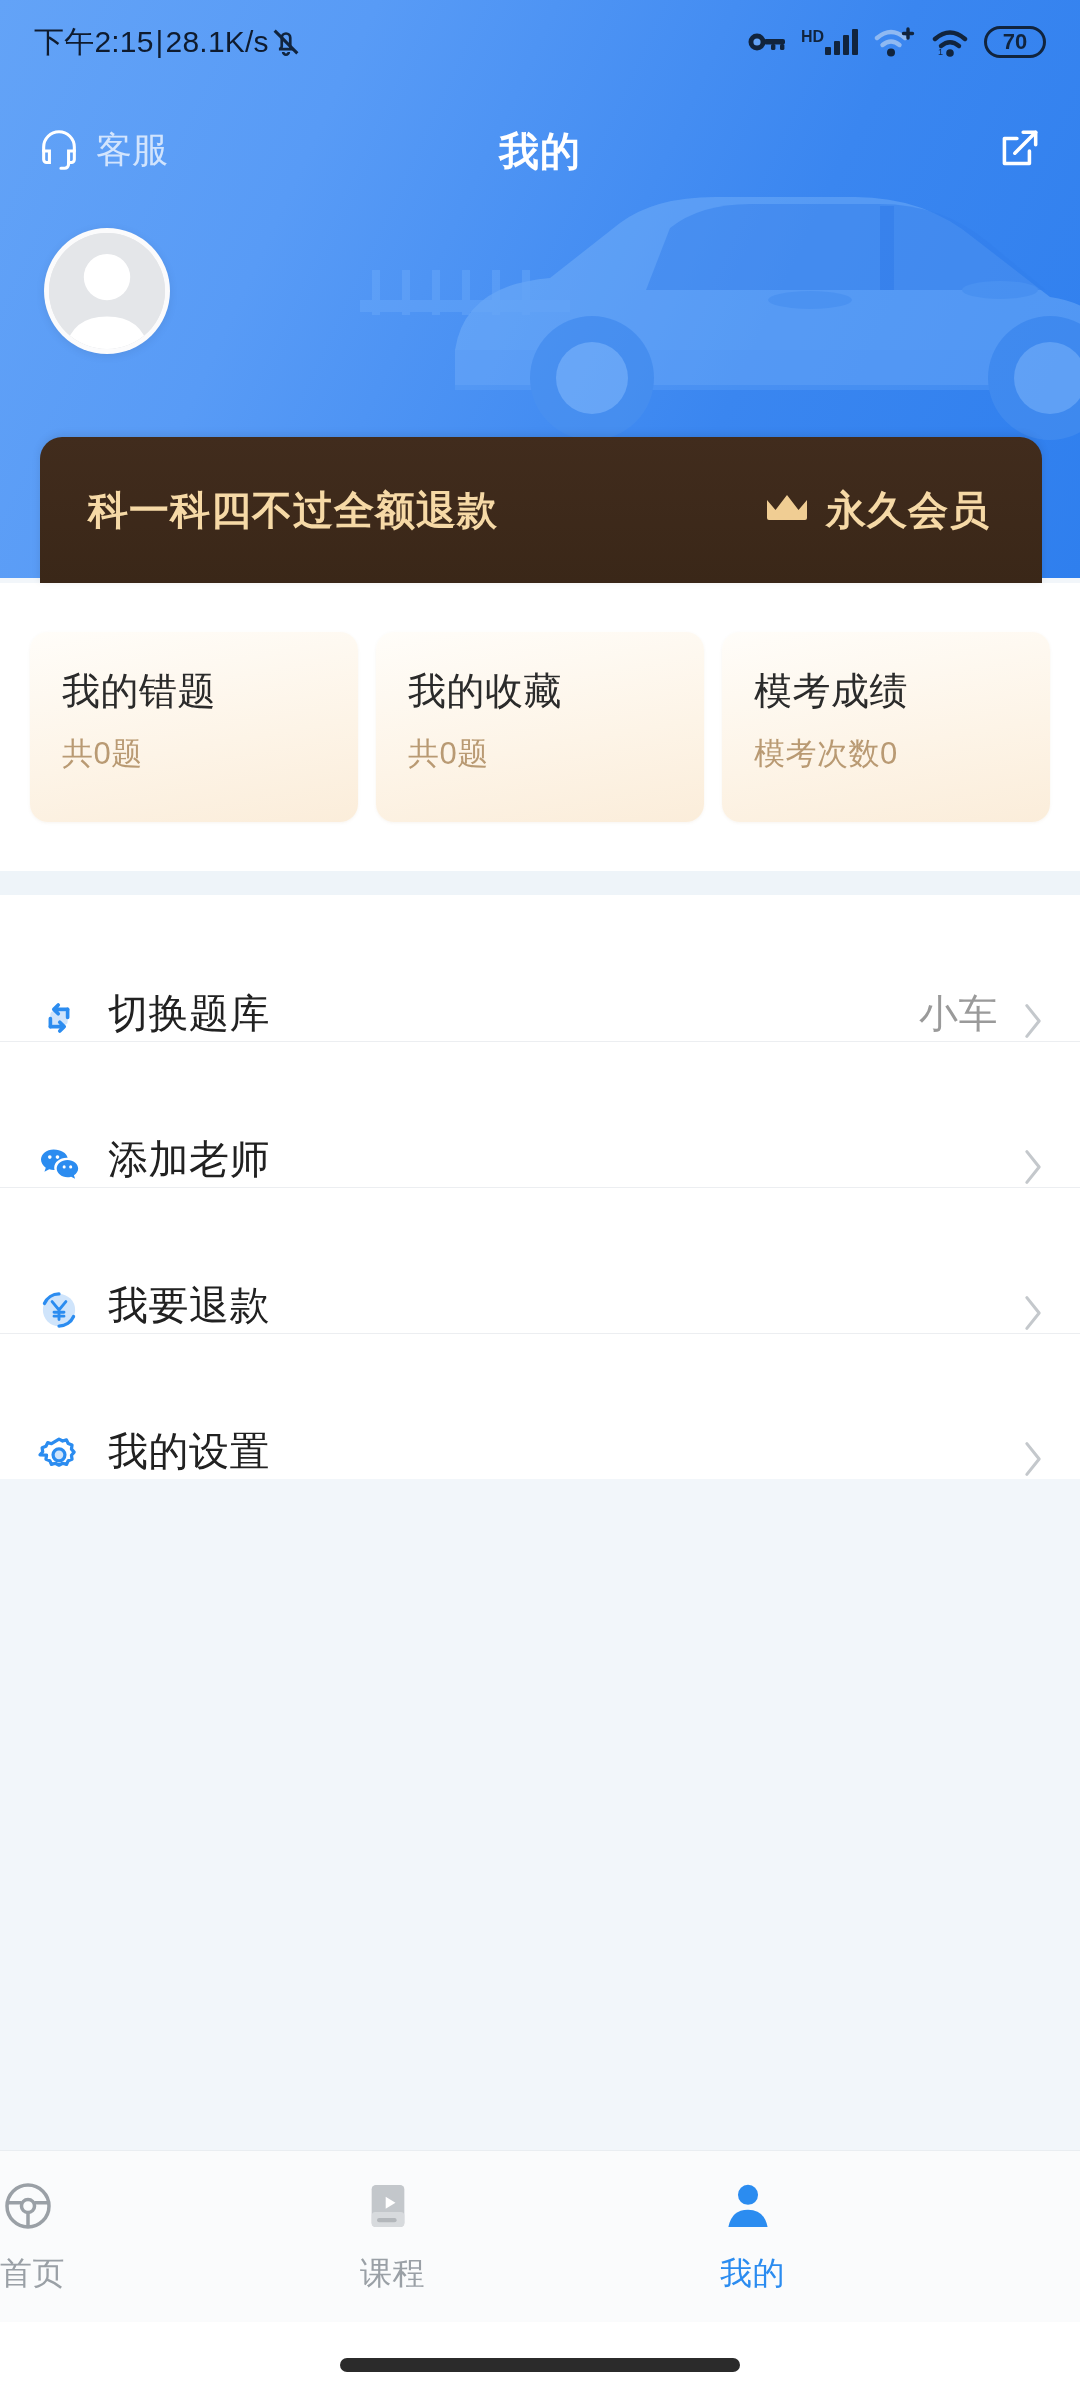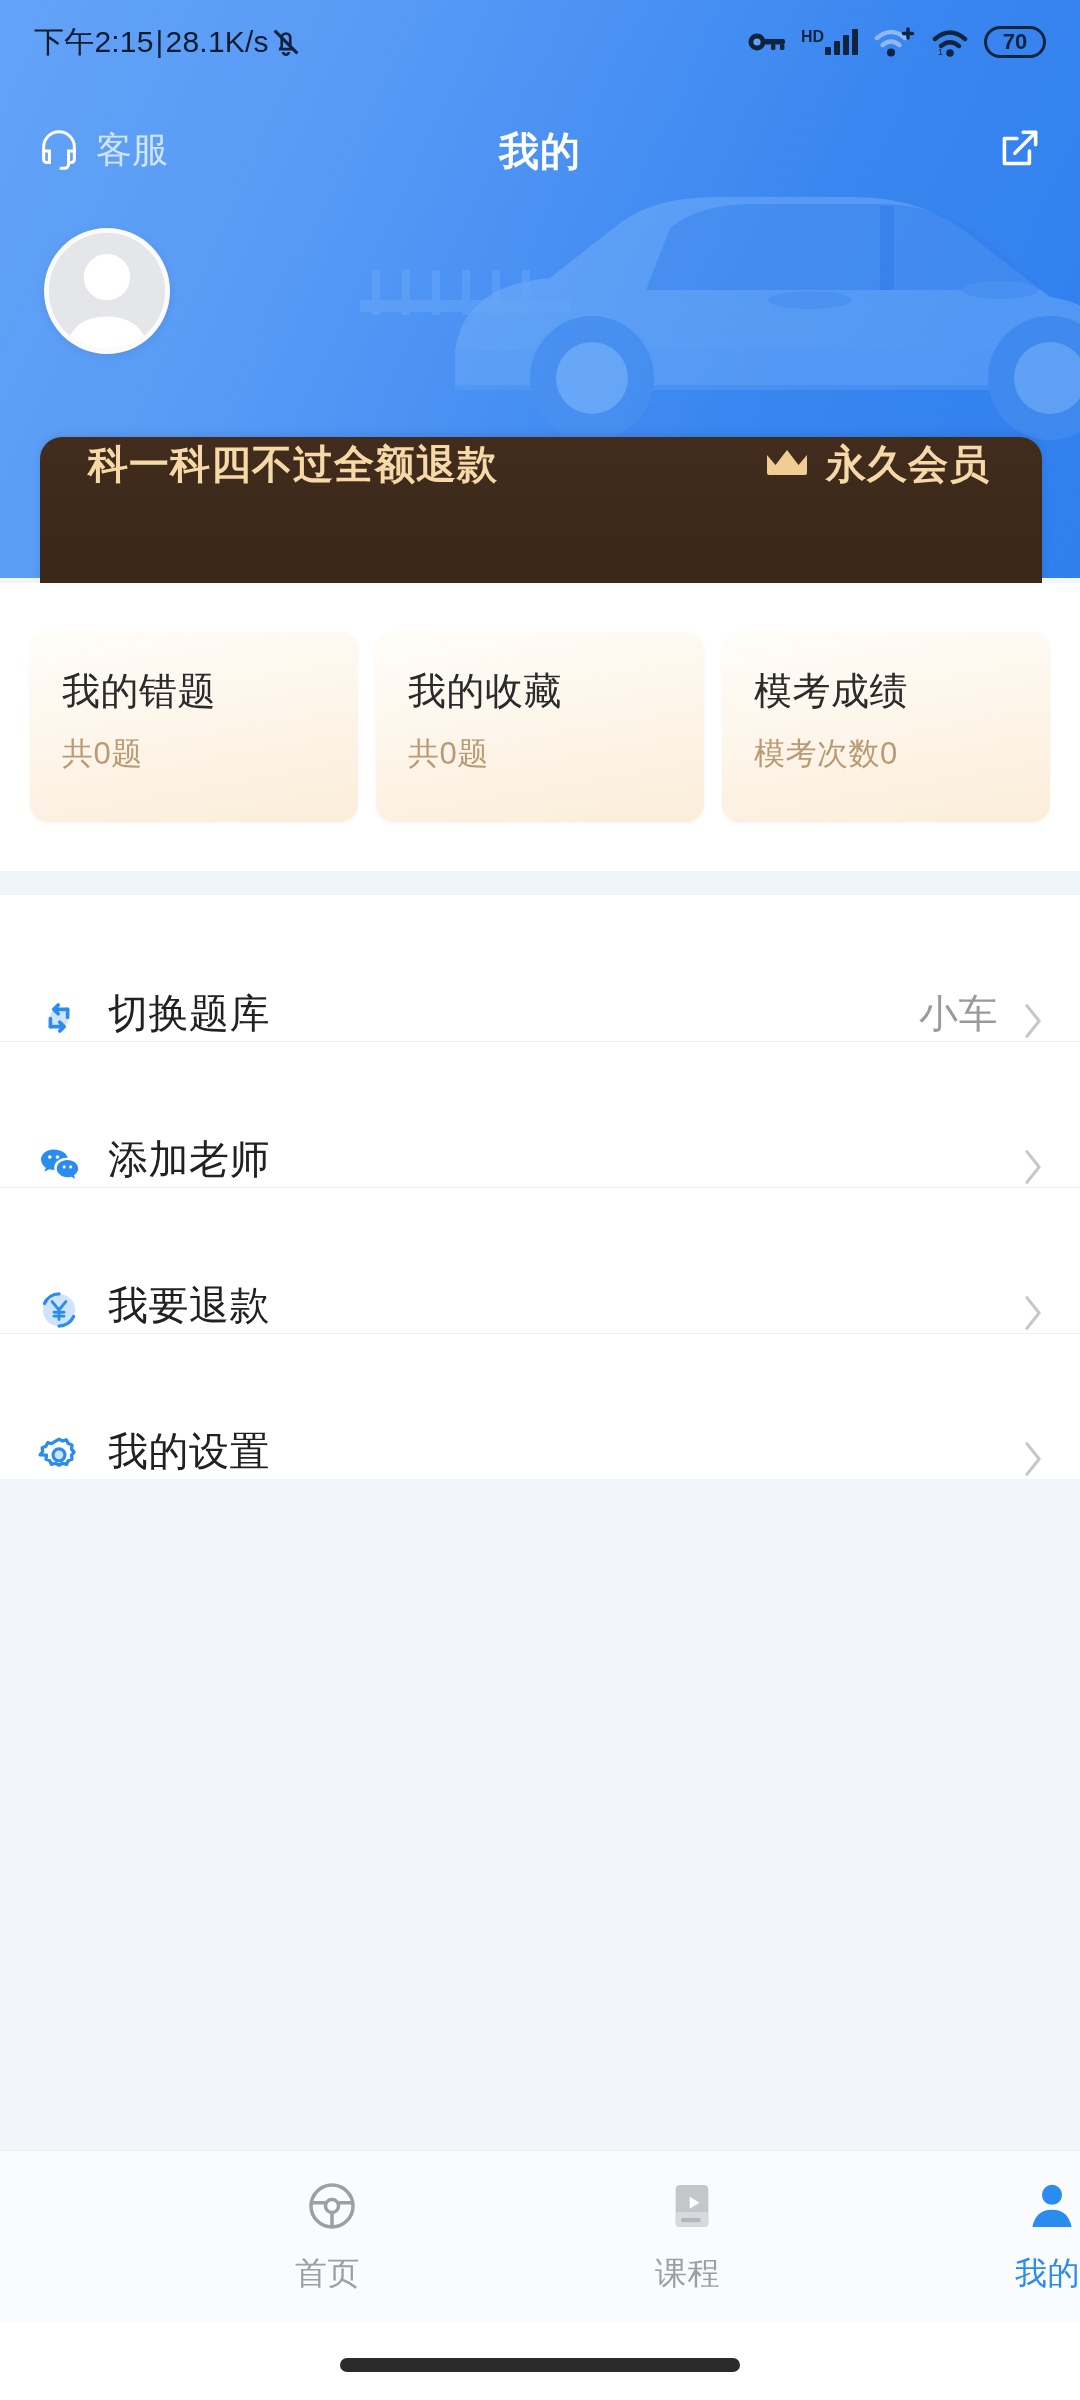--- a/index.html
+++ b/index.html
@@ -59,21 +59,21 @@
     border: 5px solid rgba(255,255,255,.85);
     overflow: hidden; z-index: 5;
     box-shadow: 0 2px 10px rgba(0,0,0,.08);
   }
 
   
   .vip-banner {
     position: absolute; left: 40px; top: 437px; width: 1002px; height: 146px;
     background: linear-gradient(180deg, #412c1d 0%, #3a2718 100%);
     border-radius: 22px 22px 0 0;
-    display: flex; align-items: flex-start; z-index: 7;
+    display: flex; align-items: center; z-index: 7;
     box-shadow: 0 -2px 8px rgba(0,0,0,.10);
   }
   .vip-text { margin-left: 48px; color: #f6d9a6; font-size: 40px; font-weight: 700; letter-spacing: 1px; }
   .vip-right { margin-left: auto; margin-right: 52px; display: flex; align-items: center; gap: 16px; }
   .vip-right-label { color: #f6d9a6; font-size: 40px; font-weight: 700; letter-spacing: 1px; }
 
   
   .cards-wrap {
     position: absolute; top: 583px; left: 0; width: 1080px; height: 288px;
     background: #ffffff; z-index: 3;
@@ -108,21 +108,21 @@
   .menu-label { margin-left: 18px; font-size: 40px; color: #212121; letter-spacing: .5px; }
   .menu-value { margin-left: auto; font-size: 39px; color: #9a9a9a; letter-spacing: .5px; }
   .chev { margin-left: 22px; display: flex; align-items: center; }
 
   
   .tabbar {
     position: absolute; left: 0; bottom: 78px; width: 1080px; height: 172px;
     background: #fafbfc; border-top: 1px solid #e9edf1;
     display: flex; align-items: center; z-index: 8;
   }
-  .tab { flex: 1; display: flex; flex-direction: column; align-items: flex-end; gap: 14px; }
+  .tab { flex: 1; display: flex; flex-direction: column; align-items: flex-start; gap: 14px; }
   .tab-label { font-size: 32px; color: #9aa0a6; letter-spacing: .5px; }
   .tab.active .tab-label { color: #2b8cf0; }
 
   .home-indicator {
     position: absolute; left: 50%; transform: translateX(-50%); bottom: 28px;
     width: 400px; height: 14px; border-radius: 8px; background: #2b2b2b; z-index: 9;
   }
   .bottom-fill { position: absolute; left: 0; bottom: 0; width: 1080px; height: 78px; background: #ffffff; z-index: 7; }
 </style>
 </head>

